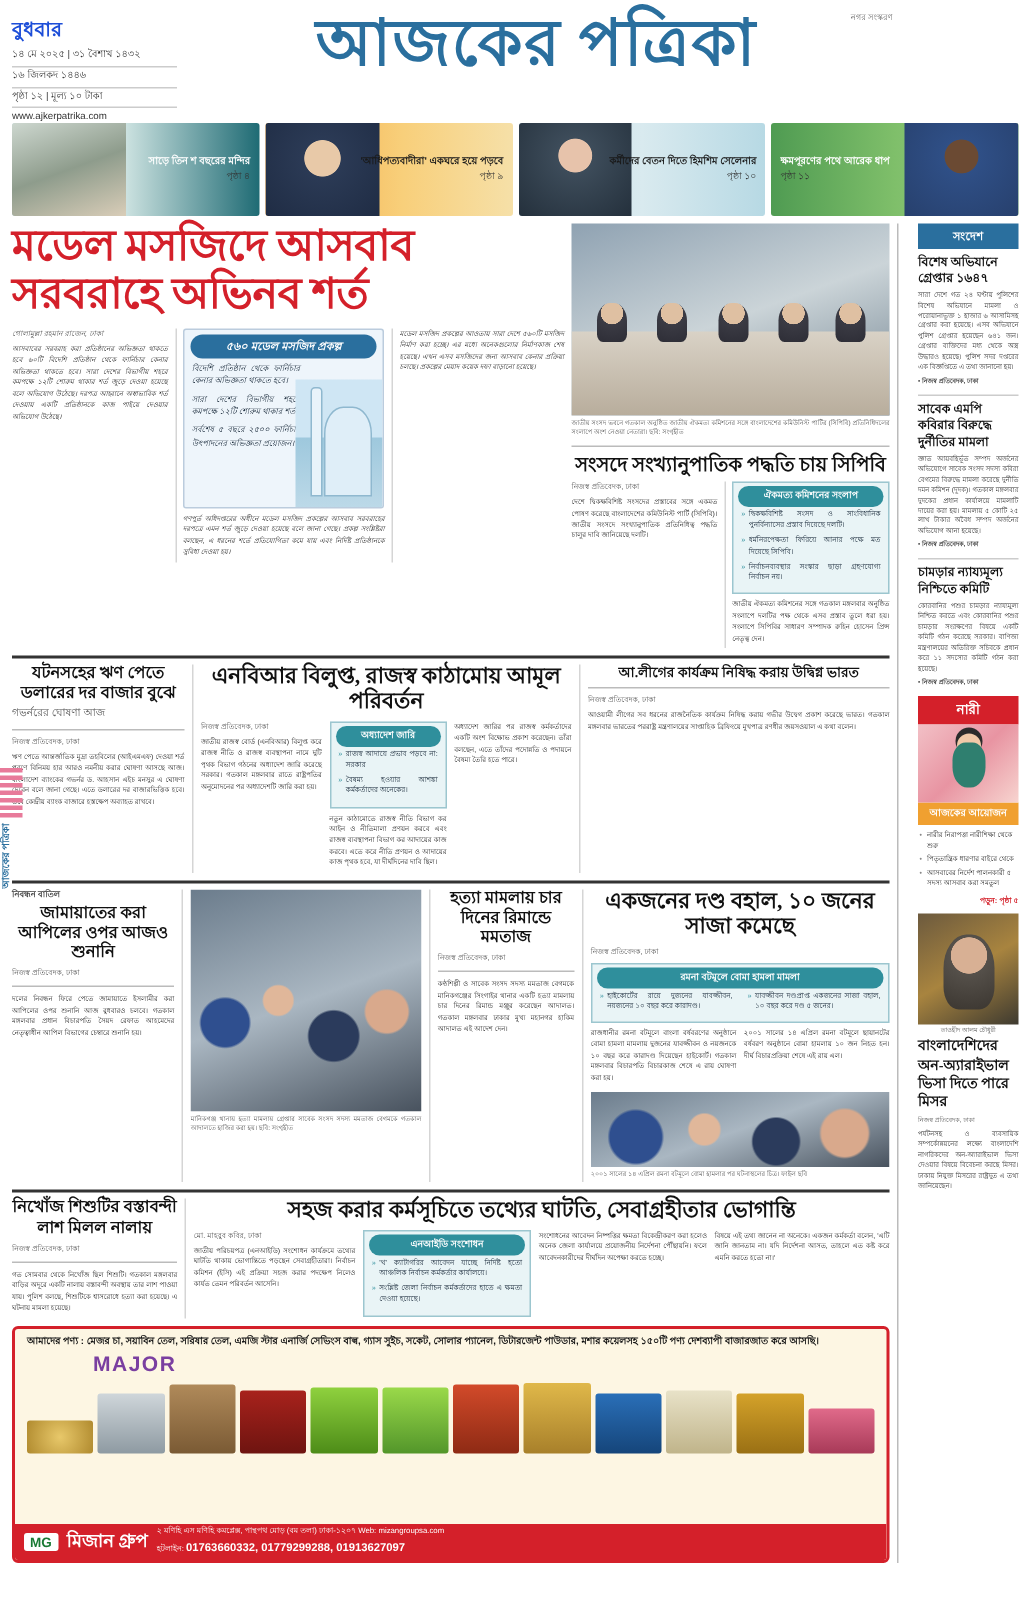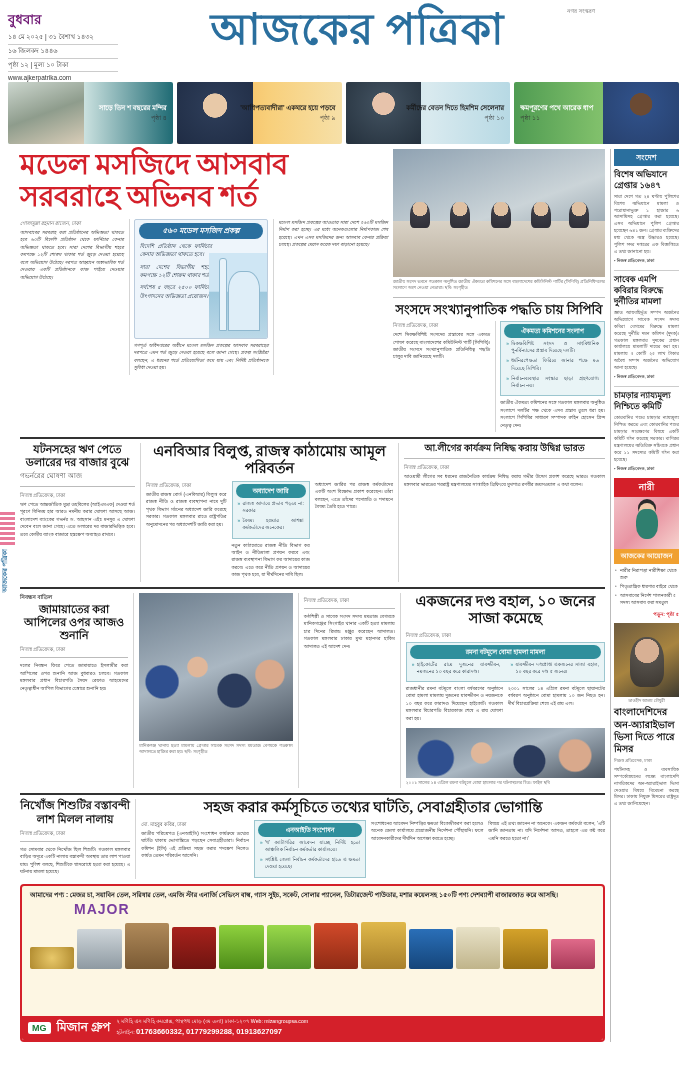--- a/index.html
+++ b/index.html
@@ -9,21 +9,21 @@
     font-family: "Liberation Sans", sans-serif;
     overflow: hidden;
     position: relative;
   }
   .page { width:687px; height:1080px; padding: 6px 8px 0 8px; position:relative; }
 
   
   .masthead { display:flex; align-items:flex-start; height: 72px; position:relative; }
   .dateblock { width:110px; padding-top:4px; }
   .dateblock .weekday {
-    color:#701a75; font-size:13px; font-weight:bold; letter-spacing:.2px;
+    color:#1d4ed8; font-size:13px; font-weight:bold; letter-spacing:.2px;
     font-family:Liberation Sans, sans-serif;
   }
   .dateblock .dline {
     font-size:6.5px; color:#333; border-bottom:1px solid #ccc;
     padding:2px 0 2px 0; line-height:1.35;
   }
   .dateblock .dline:last-child { border-bottom:1px solid #999; }
 
   .logo-wrap { flex:1; text-align:center; position:relative; padding-top:2px;}
   .logo {
@@ -55,22 +55,22 @@
     position:absolute; top:0; bottom:0; width:46%;
     background:#cbb9a8; z-index:1;
   }
   .t1 .photo { left:0; background:linear-gradient(160deg,#cdd7cf,#8e9c8c,#d9cdb8); }
   .t2 .photo { left:0; background:radial-gradient(circle at 50% 38%, #e8c9a8 22%, #2b3a55 23%, #1f2c44 100%); }
   .t3 .photo { left:0; background:radial-gradient(circle at 50% 35%, #e7c3ab 20%, #3d4c5a 21%, #24303c 100%); }
   .t4 .photo { right:0; background:radial-gradient(circle at 50% 36%, #6b4a33 20%, #2f4f86 21%, #27406d 100%); }
 
   
   .body-grid { display:flex; gap:5px; margin-top:5px; }
-  .left-main { width:585px;margin-left:12px; }
-  .right-rail { width:82px; border-left:1px solid #bbb; padding-left:3px; }
+  .left-main { width:585px; }
+  .right-rail { width:82px; border-left:1px solid #bbb; padding-left:13px; }
 
   
   .rail-head {
     background:#2a6f9e; color:#fff; text-align:center; font-size:7.5px;
     font-weight:bold; padding:2.5px 0; margin-bottom:4px; letter-spacing:.3px;
   }
   .rail-item { margin-bottom:5px; }
   .rail-item h4 {
     font-size:8.3px; line-height:1.3; color:#111; font-weight:bold;
     font-family:"Liberation Serif", serif; margin-bottom:2px;
@@ -413,20 +413,21 @@
         </div>
 
         <div class="col colrule" style="width:28%; padding-left:5px">
           <div class="mid-photo" style="height:148px">
             <div class="crowd"></div>
           </div>
           <div class="photo-cap">মানিকগঞ্জ থানায় হত্যা মামলায় গ্রেপ্তার সাবেক সংসদ সদস্য মমতাজ বেগমকে গতকাল আদালতে হাজির করা হয়। ছবি: সংগৃহীত</div>
         </div>
 
         <div class="col colrule" style="width:17%; padding-left:5px">
+          <div class="sub-hl hl-11">হত্যা মামলায় চার দিনের রিমান্ডে মমতাজ</div>
           <div class="credit" style="margin-top:3px"><span>নিজস্ব প্রতিবেদক,</span>
             <span>ঢাকা</span></div>
           <div class="hr-thin"></div>
           <p>কণ্ঠশিল্পী ও সাবেক সংসদ সদস্য মমতাজ বেগমকে মানিকগঞ্জের সিংগাইর থানার একটি হত্যা মামলায় চার দিনের রিমান্ড মঞ্জুর করেছেন আদালত। গতকাল মঙ্গলবার ঢাকার মুখ্য মহানগর হাকিম আদালত এই আদেশ দেন।</p>
         </div>
 
         <div class="col colrule" style="width:36%; padding-left:5px">
           <div class="sub-hl hl-15">একজনের দণ্ড বহাল, ১০ জনের সাজা কমেছে</div>
           <div class="credit" style="margin-top:3px"><span>নিজস্ব প্রতিবেদক,</span>
             <span>ঢাকা</span></div>

